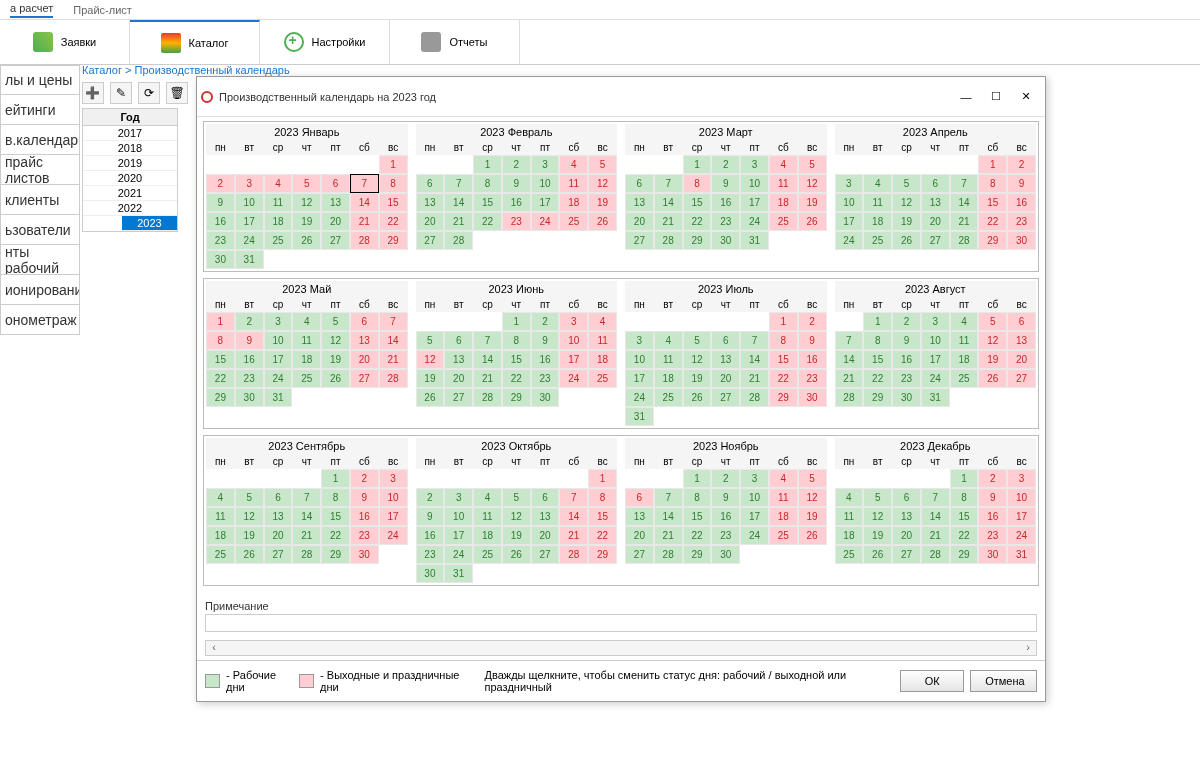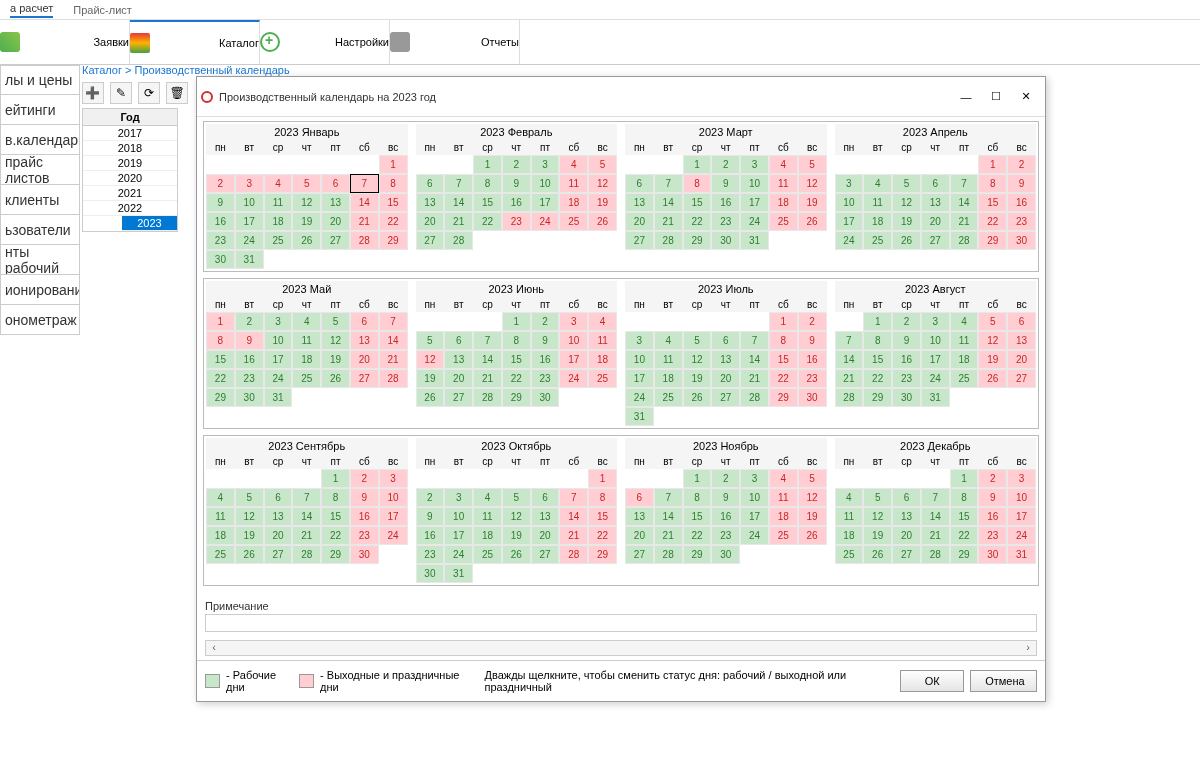--- a/index.html
+++ b/index.html
@@ -5,21 +5,21 @@
 * { box-sizing: border-box; margin: 0; padding: 0; font-family: Arial, sans-serif; font-size: 11px; }
 body { background: #fff; overflow: hidden; width: 1200px; height: 772px; position: relative; }
 
 
 .top-tabs { height: 20px; display: flex; gap: 20px; padding-left: 10px; color: #666; align-items: center; border-bottom: 1px solid #ddd; }
 .top-tabs span { cursor: pointer; }
 .top-tabs .sel { color: #333; border-bottom: 2px solid #1976d2; padding-bottom: 2px; }
 
 
 .main-tabs { height: 45px; display: flex; border-bottom: 1px solid #ccc; }
-.main-tab { width: 130px; display: flex; align-items: center; justify-content: space-between; gap: 8px; border-right: 1px solid #ddd; background: #fff; cursor: pointer; }
+.main-tab { width: 130px; display: flex; align-items: center; justify-content: center; gap: 8px; border-right: 1px solid #ddd; background: #fff; cursor: pointer; }
 .main-tab.active { background: #fff; border-top: 2px solid #1976d2; }
 .main-tab .ticon { width: 20px; height: 20px; display: inline-block; }
 .ticon-app { background: linear-gradient(45deg,#4caf50,#8bc34a); border-radius: 3px; }
 .ticon-cat { background: linear-gradient(#e53935,#ffb300,#43a047); border-radius: 2px; }
 .ticon-set { background: #fff; border: 2px solid #4caf50; border-radius: 50%; position: relative; }
 .ticon-set::after { content:"+"; color:#4caf50; position:absolute; left:3px; top:-2px; font-size:14px; font-weight:bold; }
 .ticon-rep { background: #999; border-radius: 3px; }
 
 
 .left-nav { position: absolute; left: 0; top: 65px; width: 80px; }

